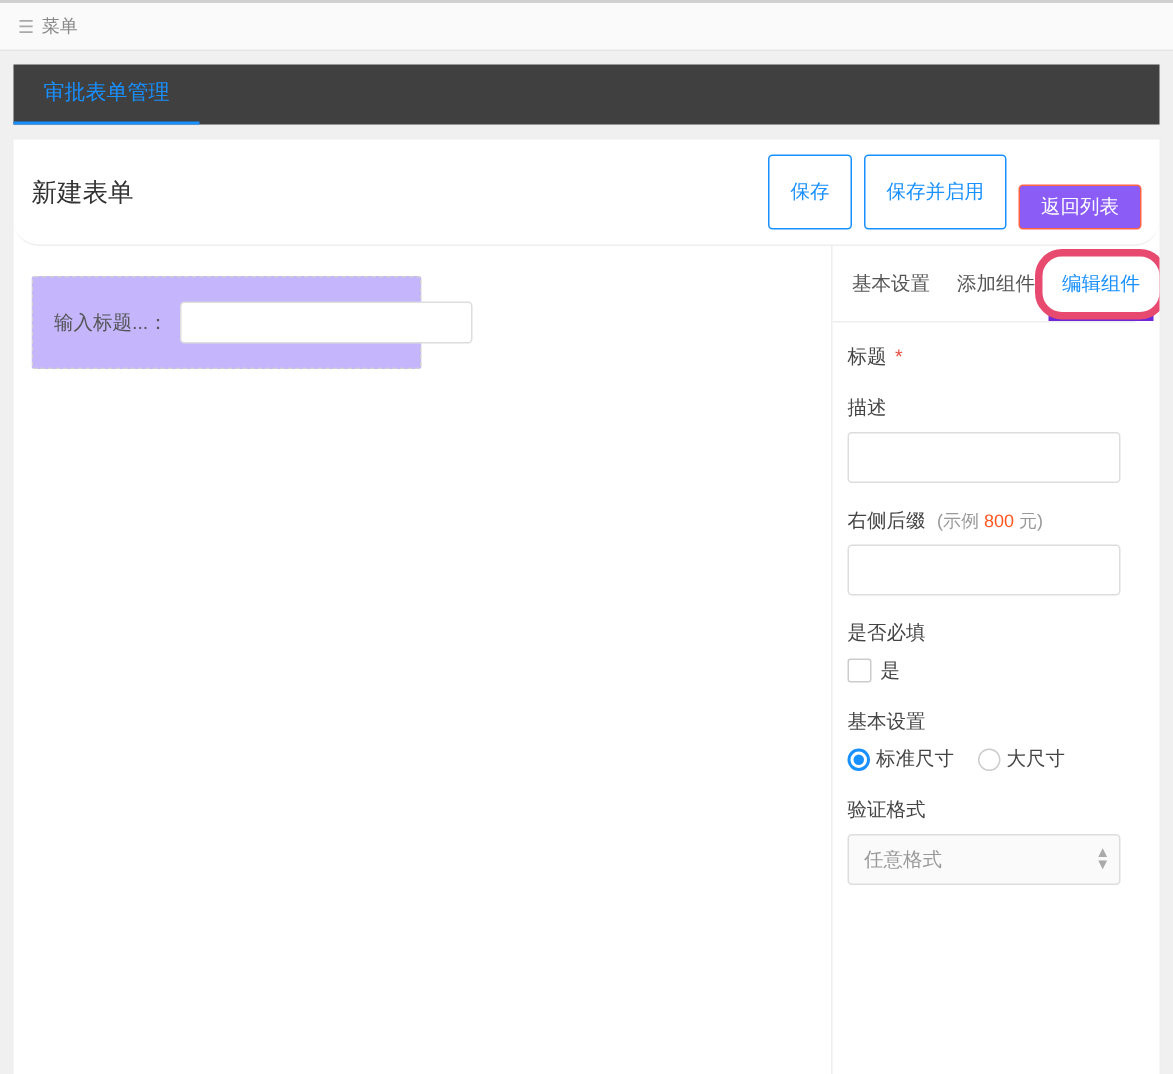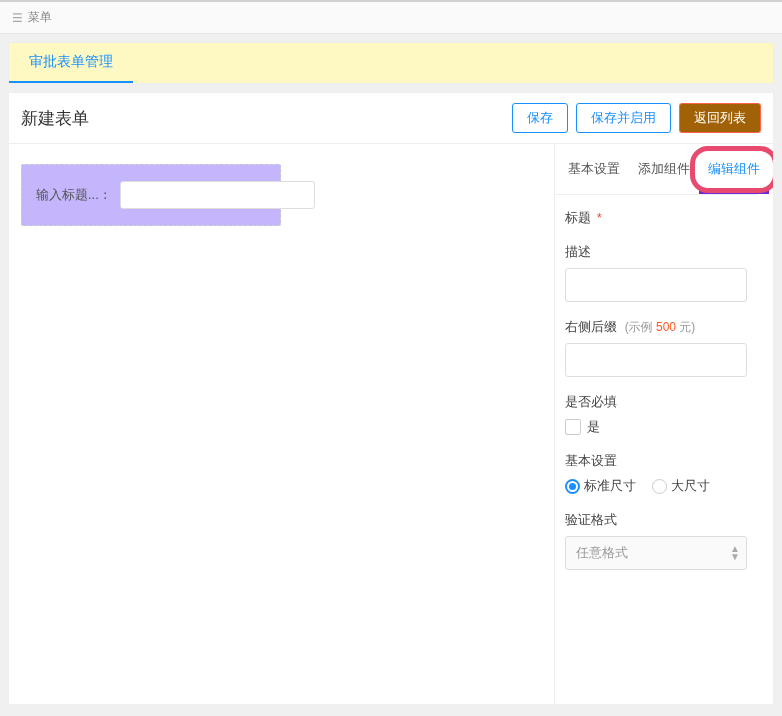--- a/index.html
+++ b/index.html
@@ -18,21 +18,21 @@
       border-bottom: 1px solid #e5e5e5;
       padding: 7px 12px;
       color: #888;
       font-size: 12px;
       display: flex;
       align-items: center;
     }
     .menu-icon { margin-right: 6px; color: #aaa; letter-spacing: -1px; }
     .page-container { padding: 8px; }
     .tab-header {
-      background: #fef9c3;
+      background: #404040;
       border: 1px solid #eee;
       height: 42px;
       display: flex;
       align-items: stretch;
     }
     .tab-header-item {
       padding: 0 20px;
       display: flex;
       align-items: center;
       color: #1890ff;
@@ -44,36 +44,38 @@
       background: #fff;
       border: 1px solid #eee;
       margin-top: 8px;
     }
     .card-head {
       display: flex;
       align-items: center;
       justify-content: space-between;
       padding: 10px 12px;
       border-bottom: 1px solid #eee;
+      border-radius: 17px;
     }
     .card-title { font-size: 17px; color: #333; }
     .btn-row { display: flex; gap: 8px; }
     .btn {
       border: 1px solid #1890ff;
       background: #fff;
       color: #1890ff;
       padding: 5px 14px;
       font-size: 13px;
       border-radius: 3px;
       cursor: pointer;
     }
     .btn-danger {
-      background: #a16207;
+      background: #8b5cf6;
       border-color: #ff6347;
       color: #fff;
+      margin-top: 20px;
     }
     .card-body {
       display: flex;
       height: 560px;
     }
     .canvas {
       flex: 1;
       border-right: 1px solid #eee;
       padding: 20px 12px;
     }
@@ -260,21 +262,21 @@
 
         <div class="field-group">
           <label class="field-label">描述</label>
           <input class="text-input" type="text" style="">
         </div>
 
         <div class="field-group">
           <label class="field-label">
             <span>右侧后缀</span>
             <span class="hint">
-              <span>(示例 </span><span class="num">500</span><span> 元)</span>
+              <span>(示例 </span><span class="num">800</span><span> 元)</span>
             </span>
           </label>
           <input class="text-input" type="text" style="">
         </div>
 
         <div class="field-group">
           <label class="field-label">是否必填</label>
           <div class="check-row">
             <span class="checkbox"></span>
             <span>是</span>

